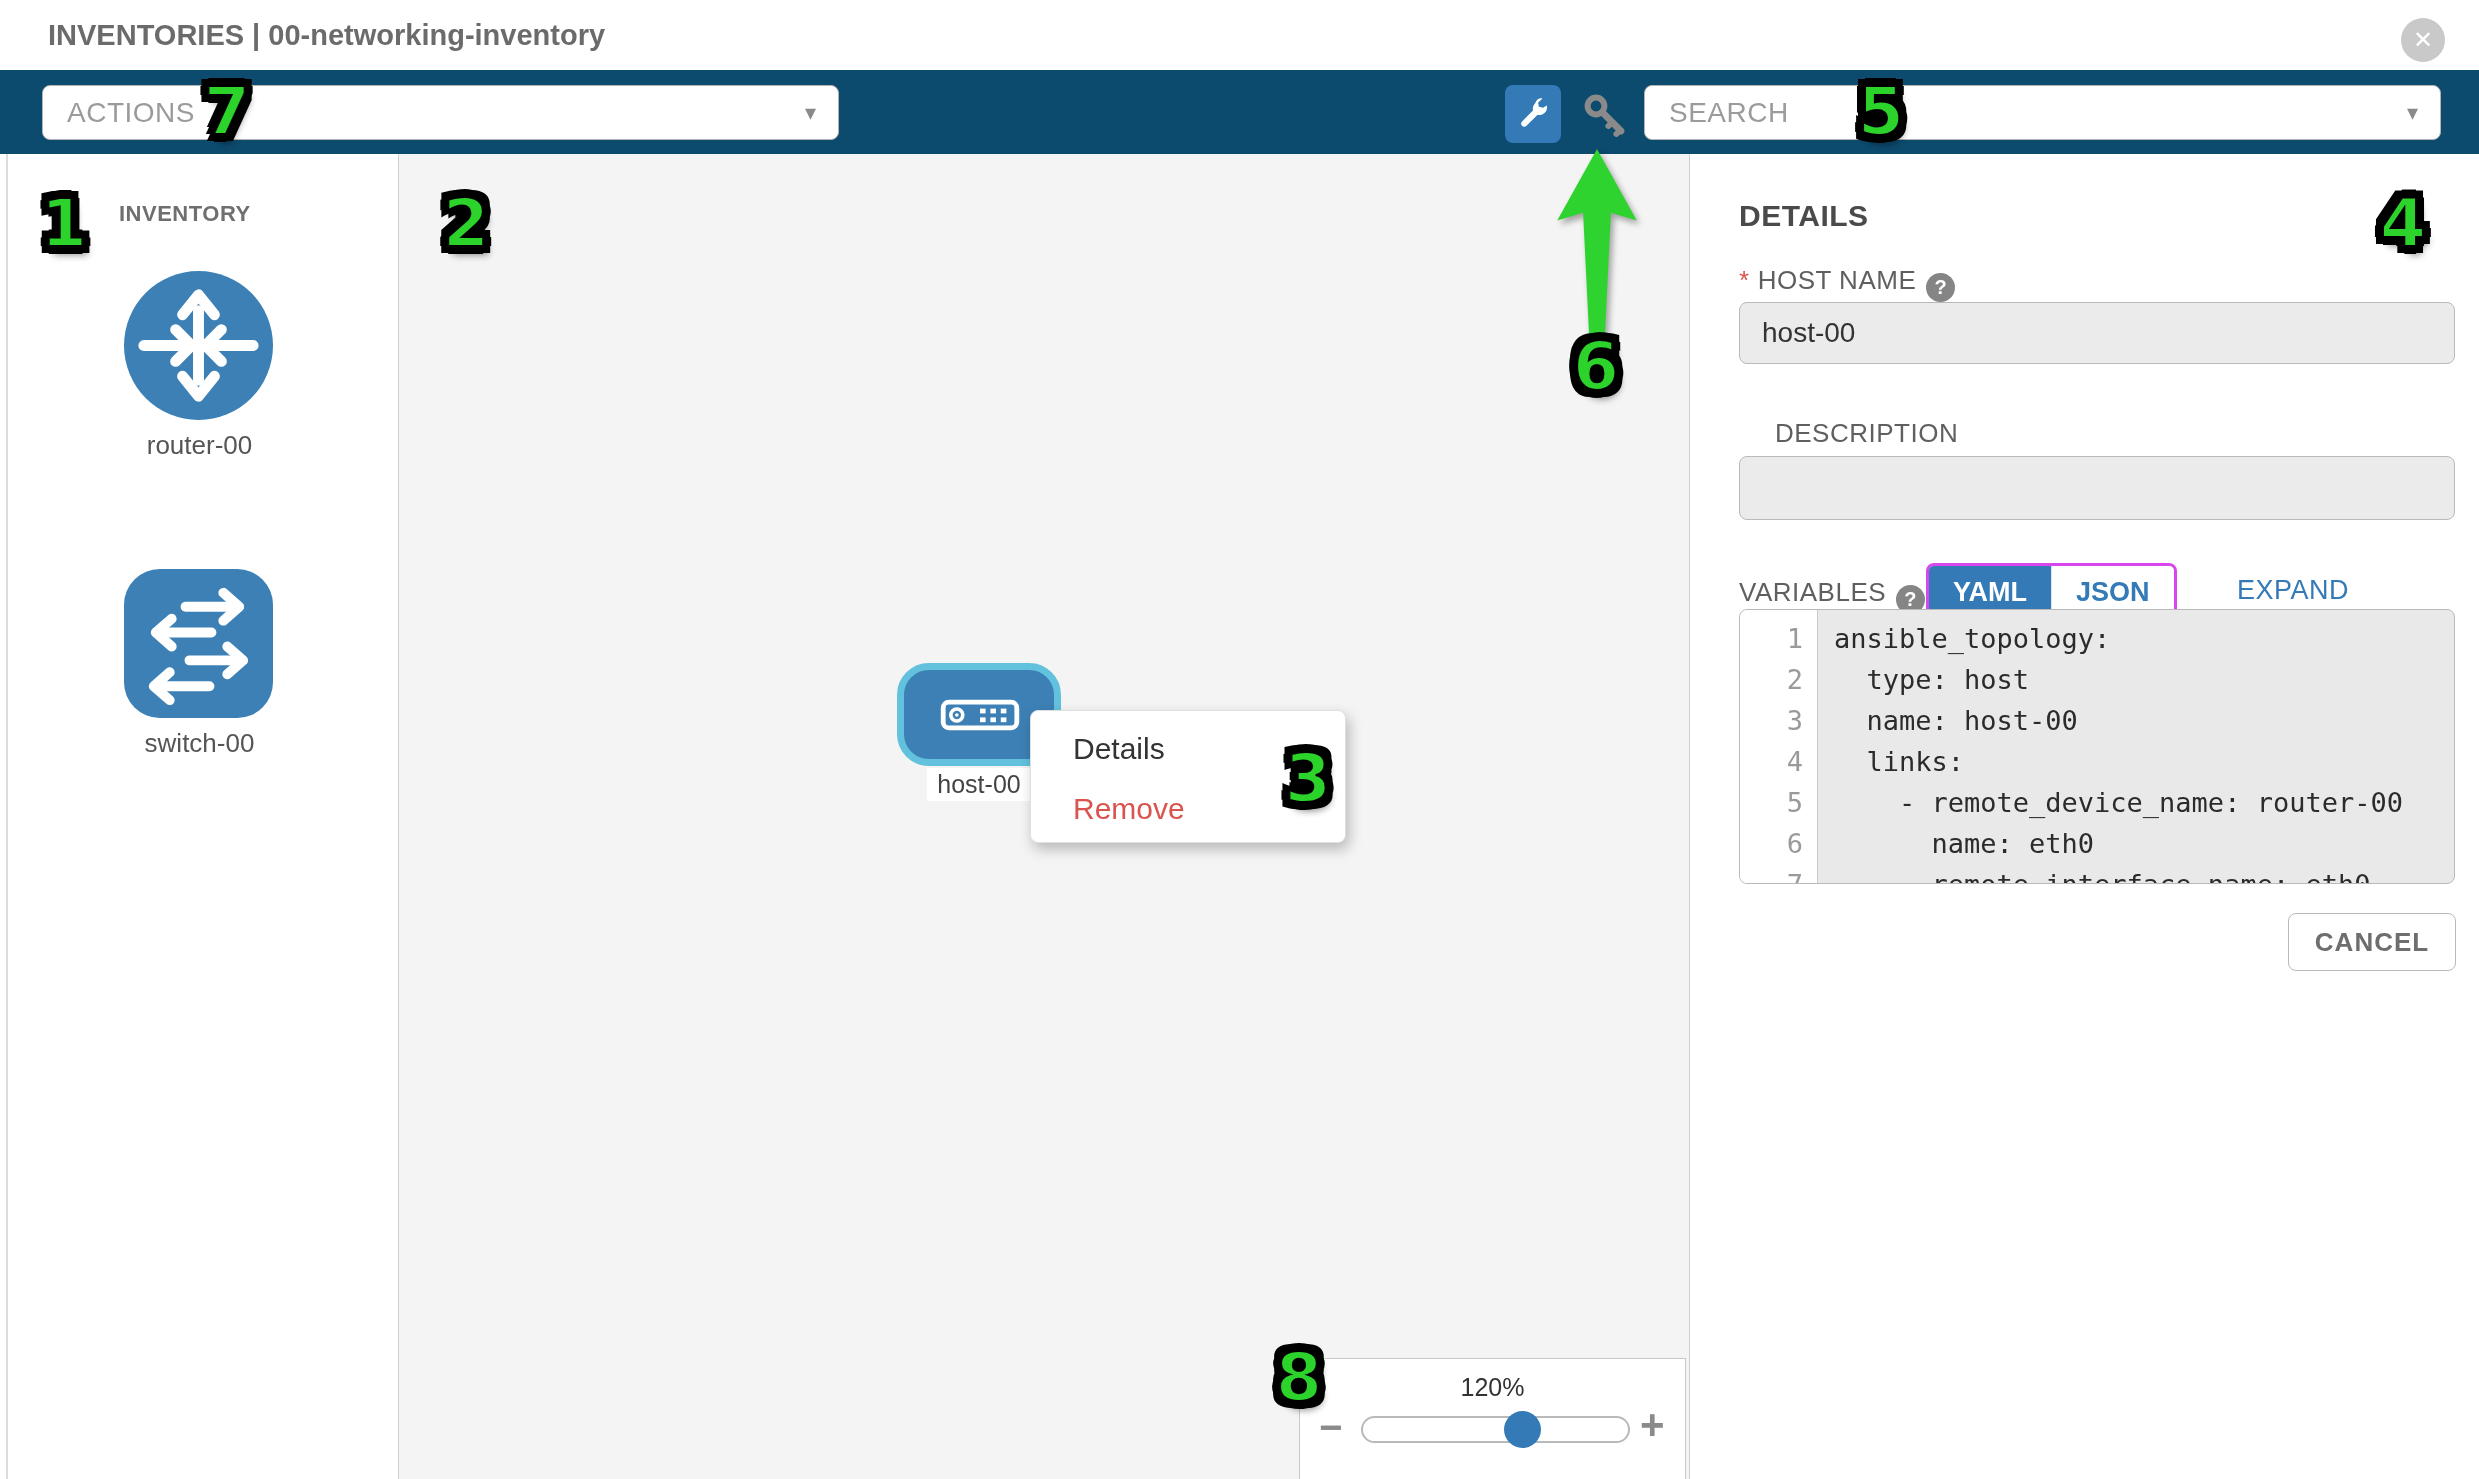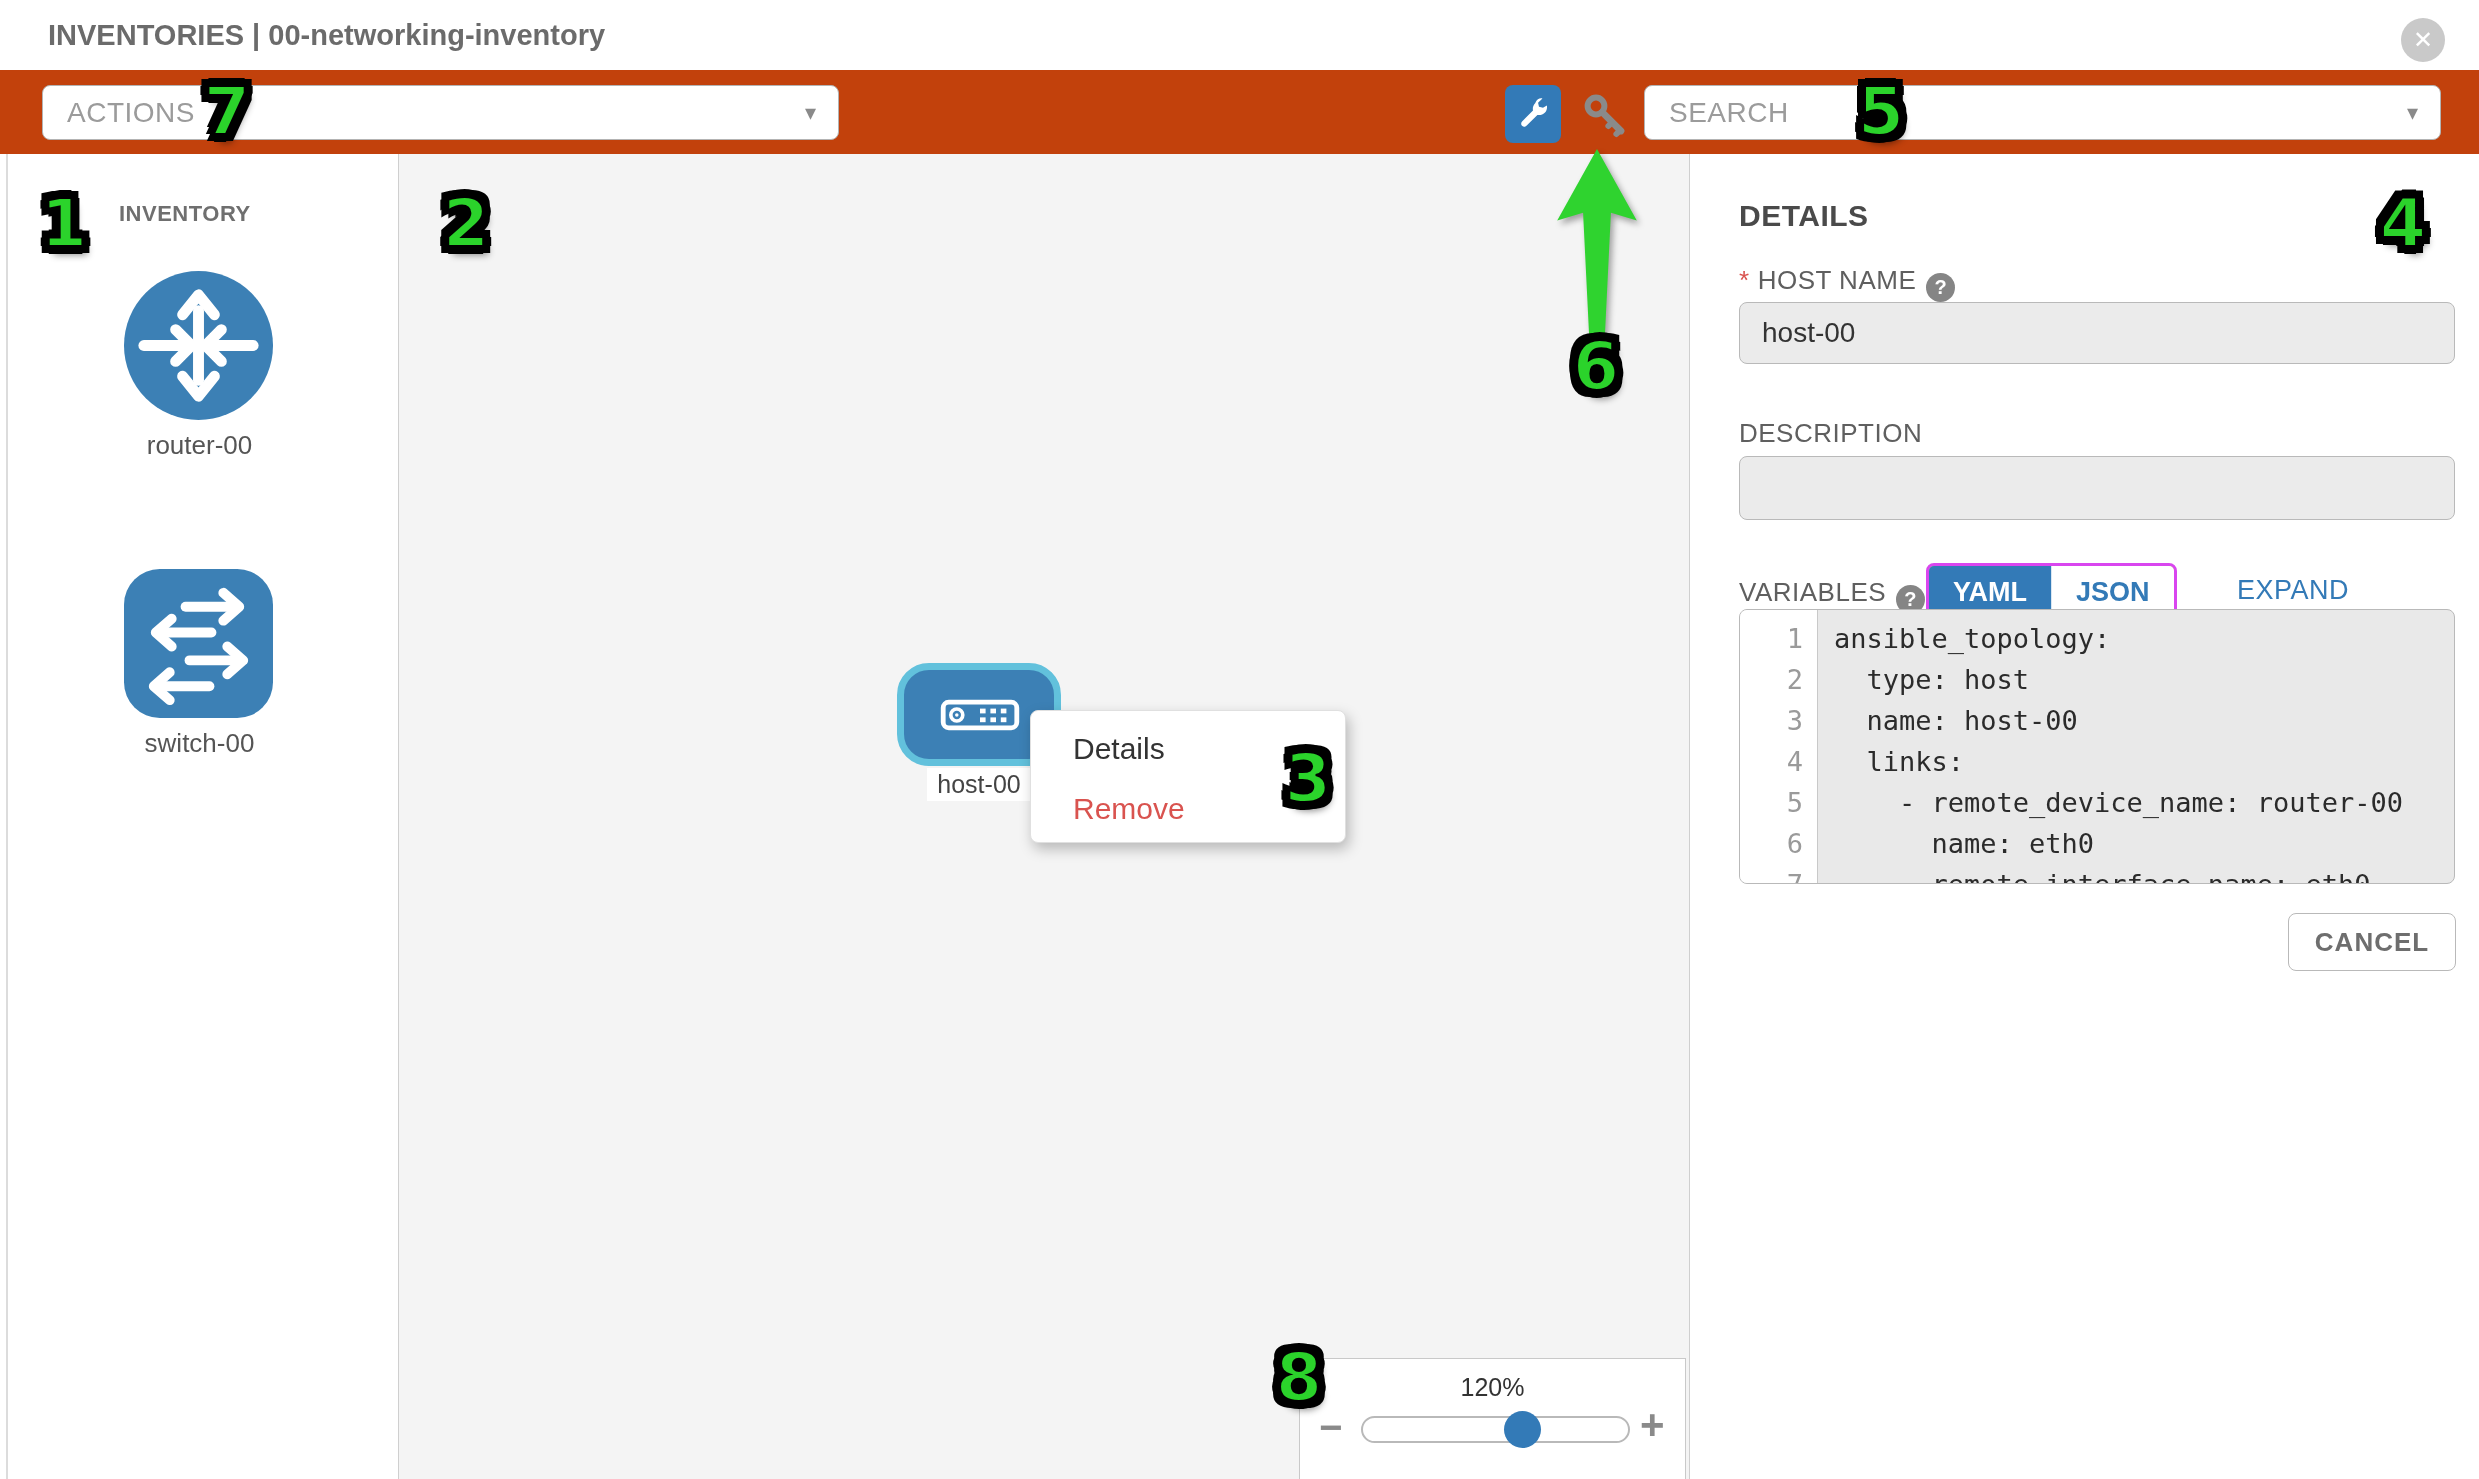--- a/index.html
+++ b/index.html
@@ -4,21 +4,21 @@
 <style>
   html,body{margin:0;padding:0;background:#fff;}
   .app{position:relative;width:2480px;height:1480px;overflow:hidden;
        font-family:"Liberation Sans","DejaVu Sans",sans-serif;background:#fff;}
   
   .hdr{position:absolute;left:0;top:0;width:2480px;height:70px;background:#fff;}
   .hdr-title{position:absolute;left:48px;top:0;line-height:70px;font-size:29px;font-weight:bold;color:#6b6b6b;}
   .close-btn{position:absolute;left:2401px;top:18px;width:44px;height:44px;border-radius:50%;
              background:#c9c9c9;color:#fff;font-size:24px;font-weight:bold;text-align:center;line-height:44px;cursor:pointer;}
   
-  .toolbar{position:absolute;left:0;top:70px;width:2480px;height:84px;background:#c2410c;border-bottom:1px solid #c6c6c6;}
+  .toolbar{position:absolute;left:0;top:70px;width:2480px;height:84px;background:#0c4a6e;border-bottom:1px solid #c6c6c6;}
   .select-box{position:absolute;top:15px;height:55px;width:797px;background:#fff;border:1px solid #b3b3b3;border-radius:8px;
               box-sizing:border-box;cursor:pointer;}
   .select-box .lbl{position:absolute;left:24px;top:0;line-height:53px;font-size:28px;color:#9b9b9b;letter-spacing:0.5px;}
   .select-box .caret{position:absolute;right:22px;top:0;line-height:53px;font-size:22px;color:#8a8a8a;}
   .tool-btn{position:absolute;left:1505px;top:85px;width:56px;height:58px;background:#337ab7;border-radius:8px;cursor:pointer;}
   .tool-btn svg{position:absolute;left:12px;top:13px;}
   .key-ico{position:absolute;left:1580px;top:90px;width:52px;height:50px;cursor:pointer;}
   
   .sidebar{position:absolute;left:0;top:154px;width:399px;height:1325px;background:#fff;border-right:1px solid #cfcfcf;box-sizing:border-box;}
   .sidebar-edge{position:absolute;left:6px;top:154px;width:2px;height:1325px;background:#dcdcdc;}
@@ -194,21 +194,21 @@
   <div class="zoom-plus">+</div>
 
   <div class="rpanel"></div>
   <div class="d-head">DETAILS</div>
 
   <div class="f-label" style="top:265px;">
     <span class="req">*</span><span>HOST NAME</span><span class="help-ico">?</span>
   </div>
   <input class="field" style="top: 302px; height: 62px;" readonly="" value="host-00">
 
-  <div class="f-label" style="top:418px;">DESCRIPTION</div>
+  <div class="f-label" style="top:418px;margin-left:36px;">DESCRIPTION</div>
   <input class="field" style="top: 456px; height: 64px;" readonly="" value="">
 
   <div class="f-label" style="top:577px;">
     <span>VARIABLES</span><span class="help-ico">?</span>
   </div>
   <div class="toggle">
     <div class="on">YAML</div>
     <div class="off">JSON</div>
   </div>
   <div class="expand">EXPAND</div>

